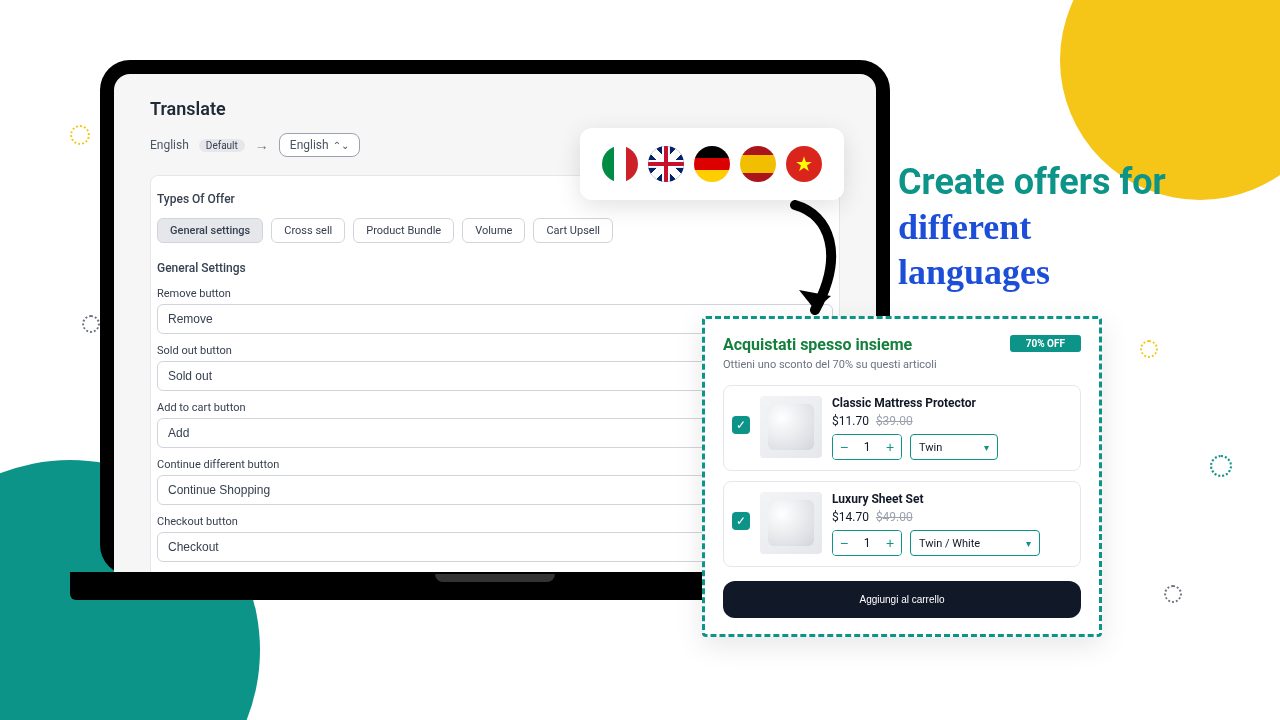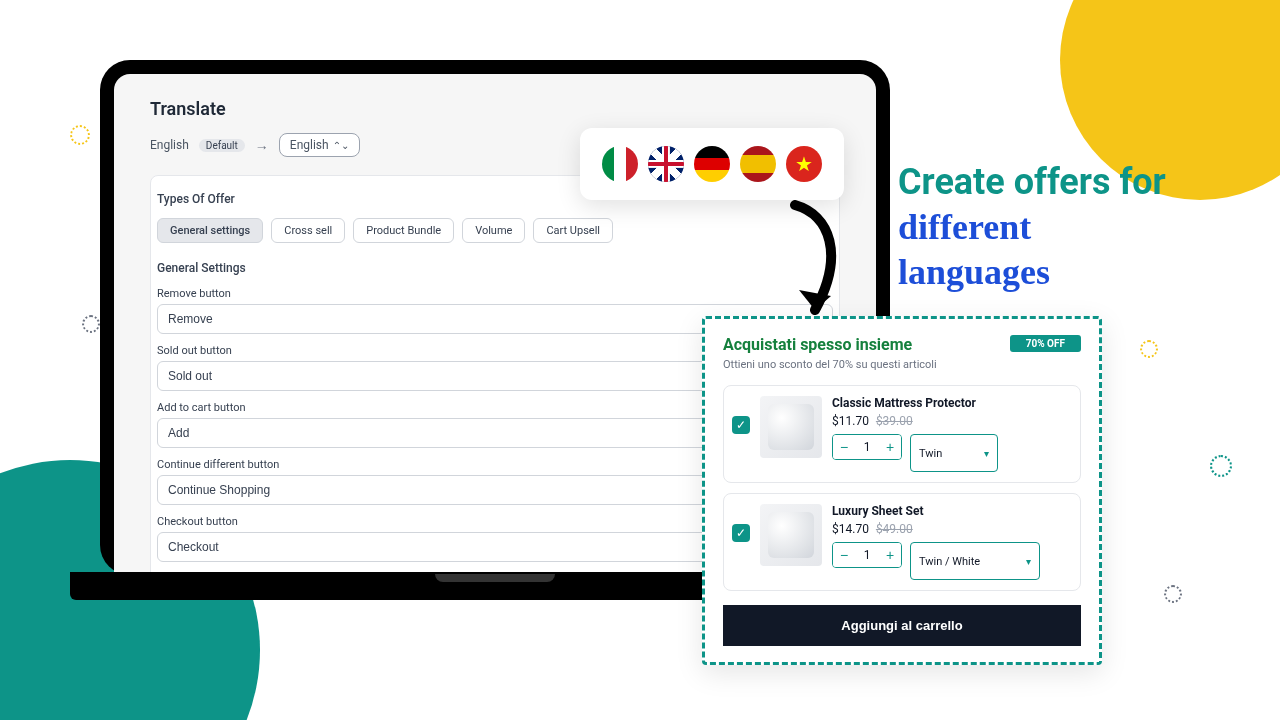--- a/index.html
+++ b/index.html
@@ -69,24 +69,24 @@
 .thumb::after { content: ""; position: absolute; inset: 8px; background: radial-gradient(ellipse at 30% 30%, #fff, #d1d5db); border-radius: 6px; }
 .prod-info { flex: 1; }
 .prod-name { font-size: 12px; font-weight: 700; color: #111827; margin-bottom: 4px; }
 .price-row { font-size: 12px; margin-bottom: 6px; }
 .price { color: #111827; }
 .price-old { color: #9ca3af; text-decoration: line-through; margin-left: 4px; }
 .ctrl-row { display: flex; gap: 8px; }
 .qty { display: flex; border: 1px solid #0d9488; border-radius: 4px; overflow: hidden; height: 26px; }
 .qty button { width: 22px; background: #fff; border: none; color: #0d9488; font-size: 14px; cursor: pointer; }
 .qty span { width: 24px; display: flex; align-items: center; justify-content: center; font-size: 12px; color: #111827; }
-.variant { border: 1px solid #0d9488; border-radius: 4px; height: 38px; padding: 0 8px; font-size: 11px; color: #111827; background: #fff; display: flex; align-items: center; justify-content: space-between; gap: 12px; min-width: 88px; }
+.variant { border: 1px solid #0d9488; border-radius: 4px; height: 26px; padding: 0 8px; font-size: 11px; color: #111827; background: #fff; display: flex; align-items: center; justify-content: space-between; gap: 12px; min-width: 88px; }
 .variant.wide { min-width: 130px; }
 .variant .chev { color: #0d9488; font-size: 10px; }
-.add-cart { width: 100%; background: #111827; color: #fff; border: none; border-radius: 0; padding: 13px; font-size: 13px; font-weight: 700; cursor: pointer; margin-top: 4px; }
+.add-cart { width: 100%; background: #111827; color: #fff; border: none; border-radius: 12px; padding: 13px; font-size: 10px; font-weight: 400; cursor: pointer; margin-top: 4px; }
 </style>
 </head>
 <body>
 
 <div class="shape-yellow"></div>
 <div class="shape-teal"></div>
 <div class="dotted-circle dc1"></div>
 <div class="dotted-circle dc2"></div>
 <div class="dotted-circle dc3"></div>
 <div class="dotted-circle dc4"></div>

